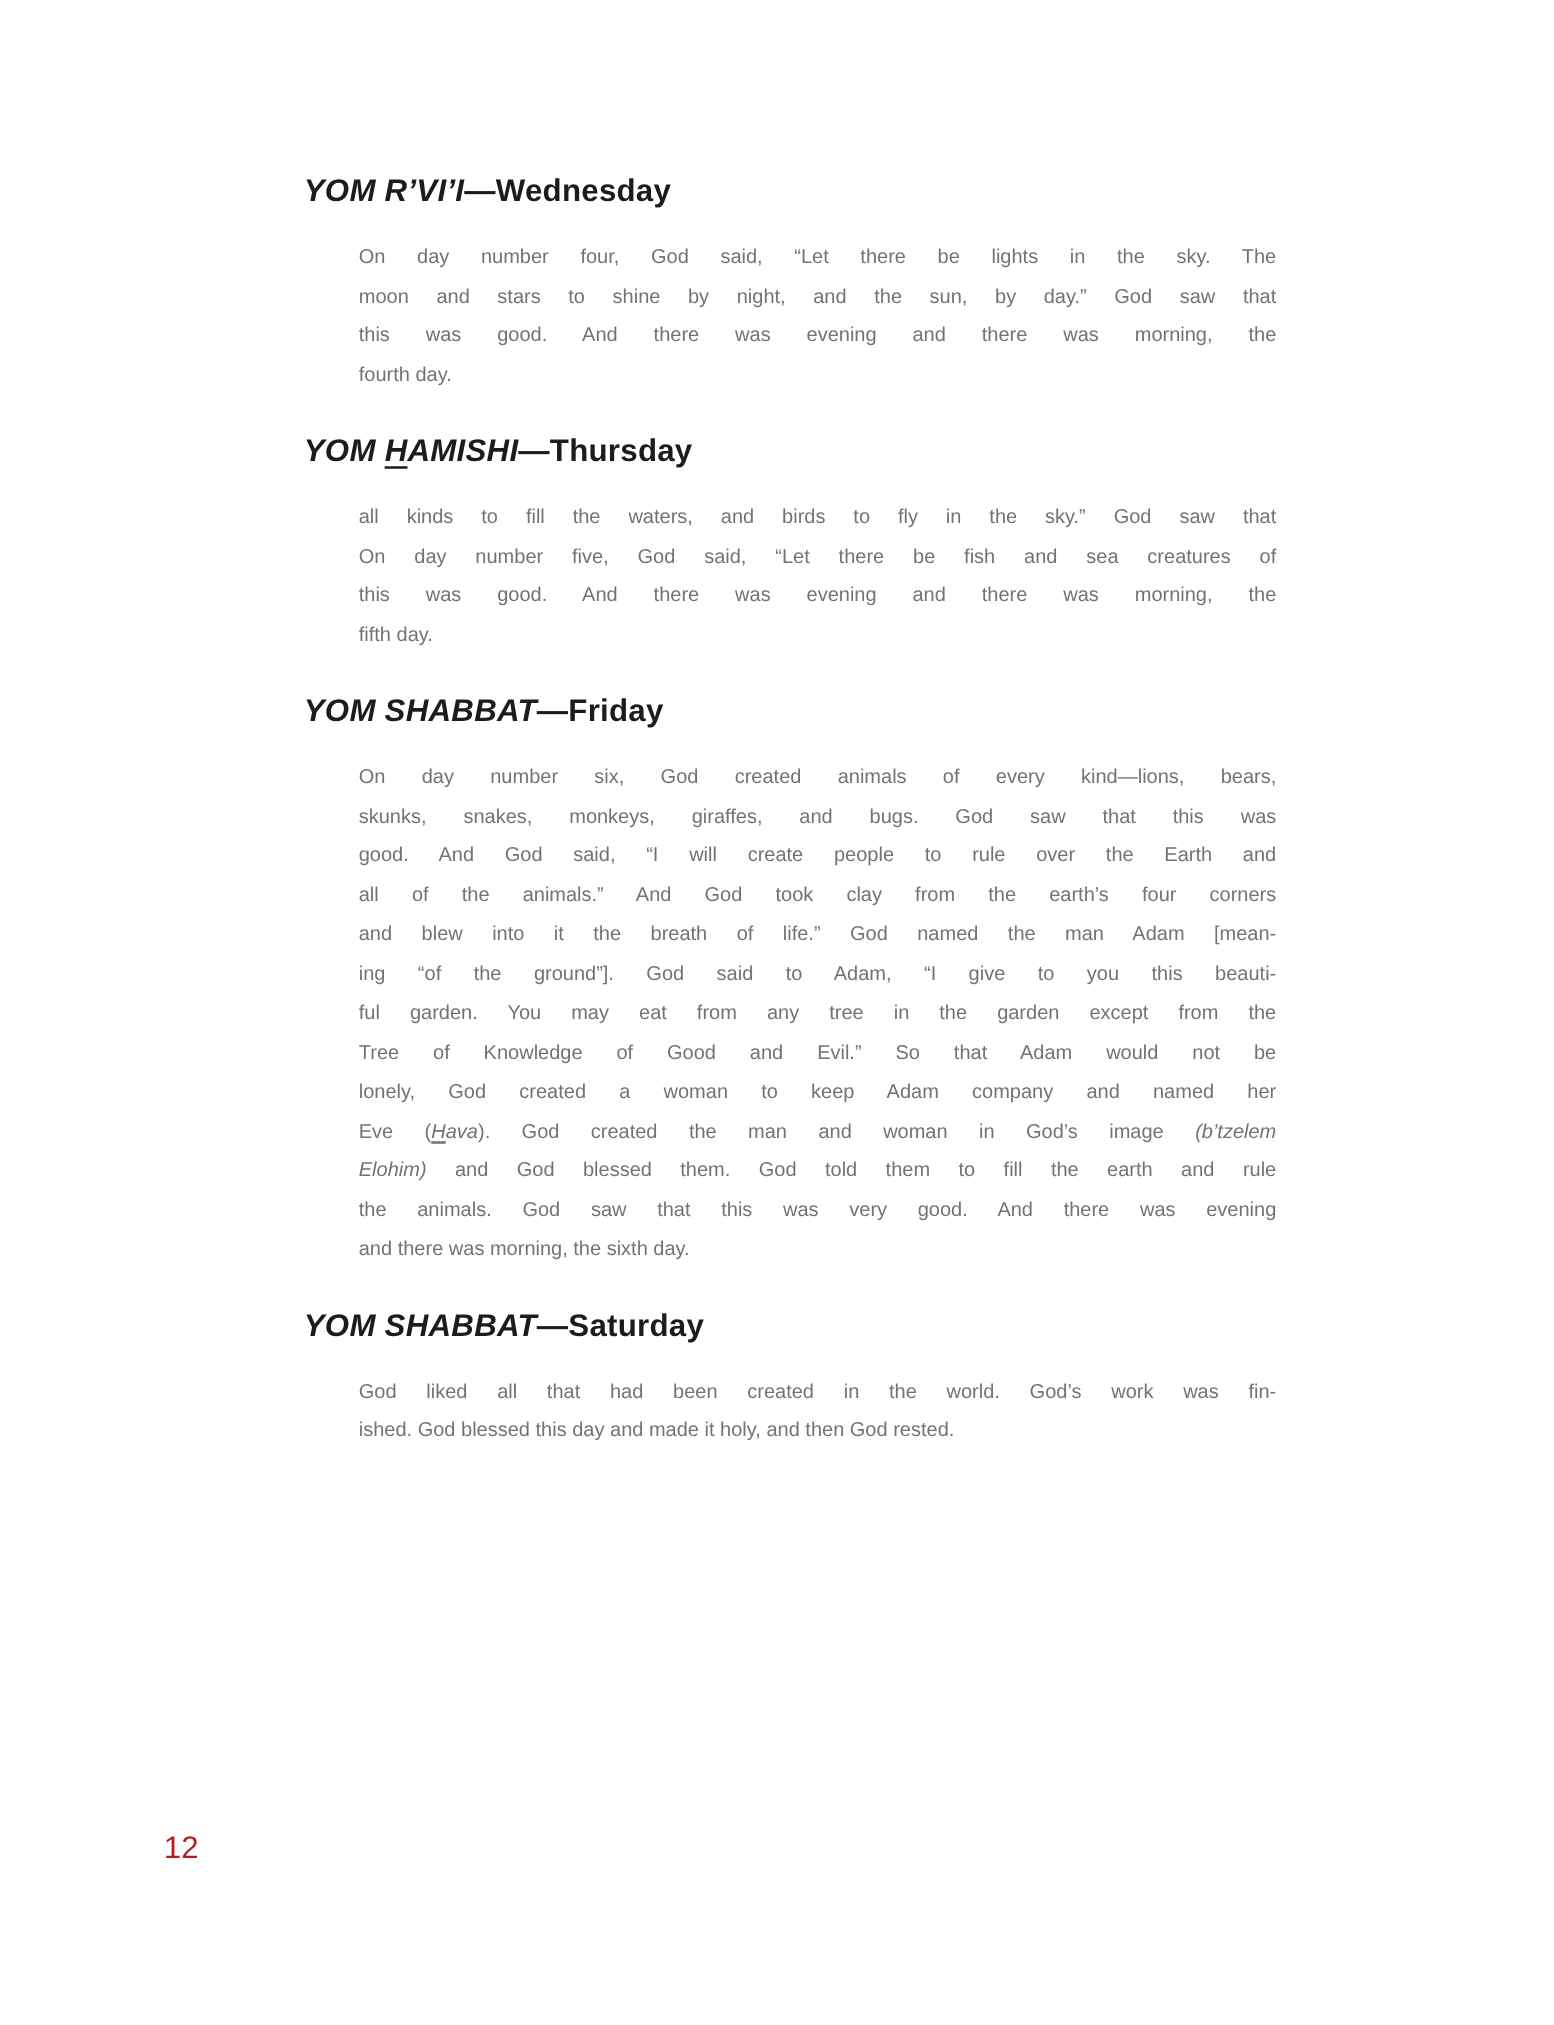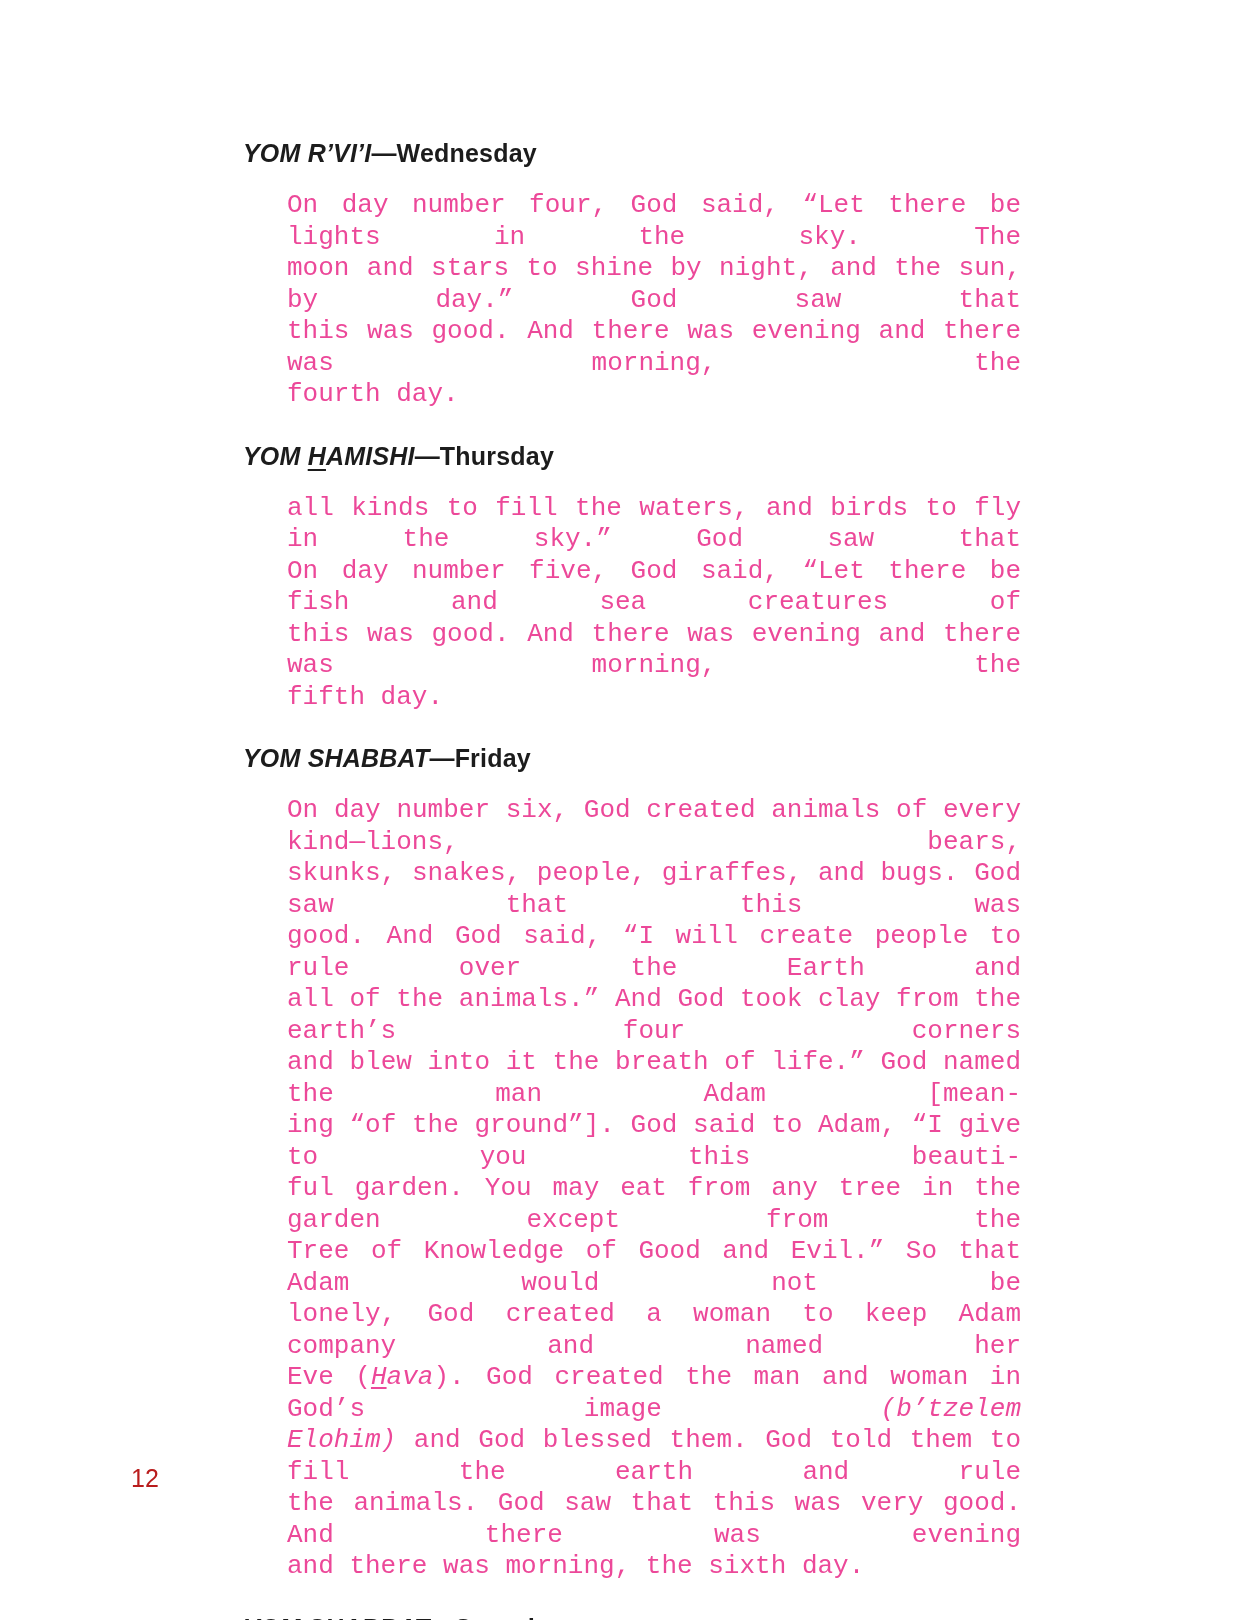--- a/index.html
+++ b/index.html
@@ -34,24 +34,24 @@
   .heading .heb { font-style: italic; }
   .heading .u {
     text-decoration: underline;
     text-decoration-thickness: 2px;
     text-underline-offset: 4px;
   }
   .heading .day { font-style: normal; }
   .para {
     margin: 22px 0 0 44px;
     width: 734px;
-    font-family: Liberation Mono, monospace;
-    font-size: 26px;
+    font-family: Liberation Sans, sans-serif;
+    font-size: 16px;
     line-height: 31.5px;
-    color: #ec4899;
+    color: #737373;
   }
   .line {
     text-align: justify;
     text-align-last: justify;
   }
   .line.last { text-align-last: left; }
   .i { font-style: italic; }
   .iu {
     font-style: italic;
     text-decoration: underline;
@@ -83,30 +83,34 @@
         <div class="heading"><span class="heb">YOM </span><span class="heb u">H</span><span class="heb">AMISHI</span><span class="day">—Thursday</span></div>
         <div class="para">
           <div class="line">all kinds to fill the waters, and birds to fly in the sky.” God saw that</div>
           <div class="line">On day number five, God said, “Let there be fish and sea creatures of</div>
           <div class="line">this was good. And there was evening and there was morning, the</div>
           <div class="line last">fifth day.</div>
         </div>
         <div class="heading"><span class="heb">YOM SHABBAT</span><span class="day">—Friday</span></div>
         <div class="para">
           <div class="line">On day number six, God created animals of every kind—lions, bears,</div>
-          <div class="line">skunks, snakes, people, giraffes, and bugs. God saw that this was</div>
+          <div class="line">skunks, snakes, monkeys, giraffes, and bugs. God saw that this was</div>
           <div class="line">good. And God said, “I will create people to rule over the Earth and</div>
           <div class="line">all of the animals.” And God took clay from the earth’s four corners</div>
           <div class="line">and blew into it the breath of life.” God named the man Adam [mean-</div>
           <div class="line">ing “of the ground”]. God said to Adam, “I give to you this beauti-</div>
           <div class="line">ful garden. You may eat from any tree in the garden except from the</div>
           <div class="line">Tree of Knowledge of Good and Evil.” So that Adam would not be</div>
           <div class="line">lonely, God created a woman to keep Adam company and named her</div>
           <div class="line">Eve (<span class="iu">H</span><span class="i">ava</span>). God created the man and woman in God’s image <span class="i">(b’tzelem</span></div>
           <div class="line"><span class="i">Elohim)</span> and God blessed them. God told them to fill the earth and rule</div>
           <div class="line">the animals. God saw that this was very good. And there was evening</div>
           <div class="line last">and there was morning, the sixth day.</div>
         </div>
         <div class="heading"><span class="heb">YOM SHABBAT</span><span class="day">—Saturday</span></div>
+        <div class="para">
+          <div class="line">God liked all that had been created in the world. God’s work was fin-</div>
+          <div class="line last">ished. God blessed this day and made it holy, and then God rested.</div>
+        </div>
       </div>
   </div>
   <div class="pagenum">12</div>
 </div>
 
 </body></html>

